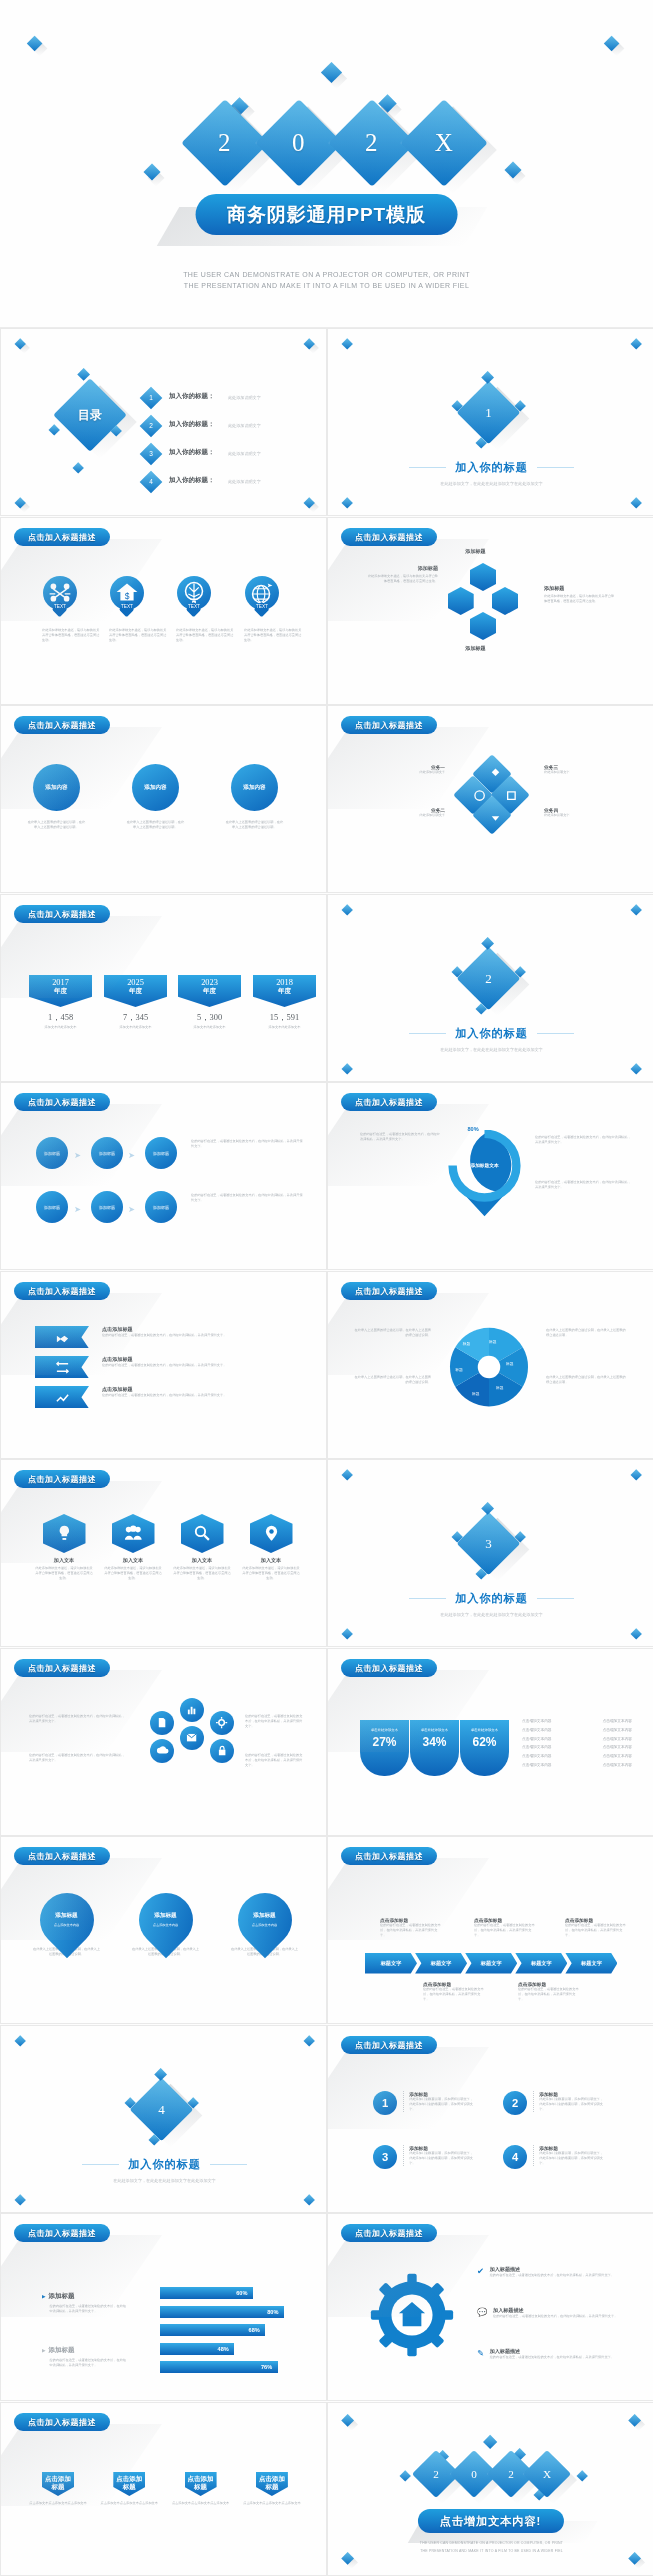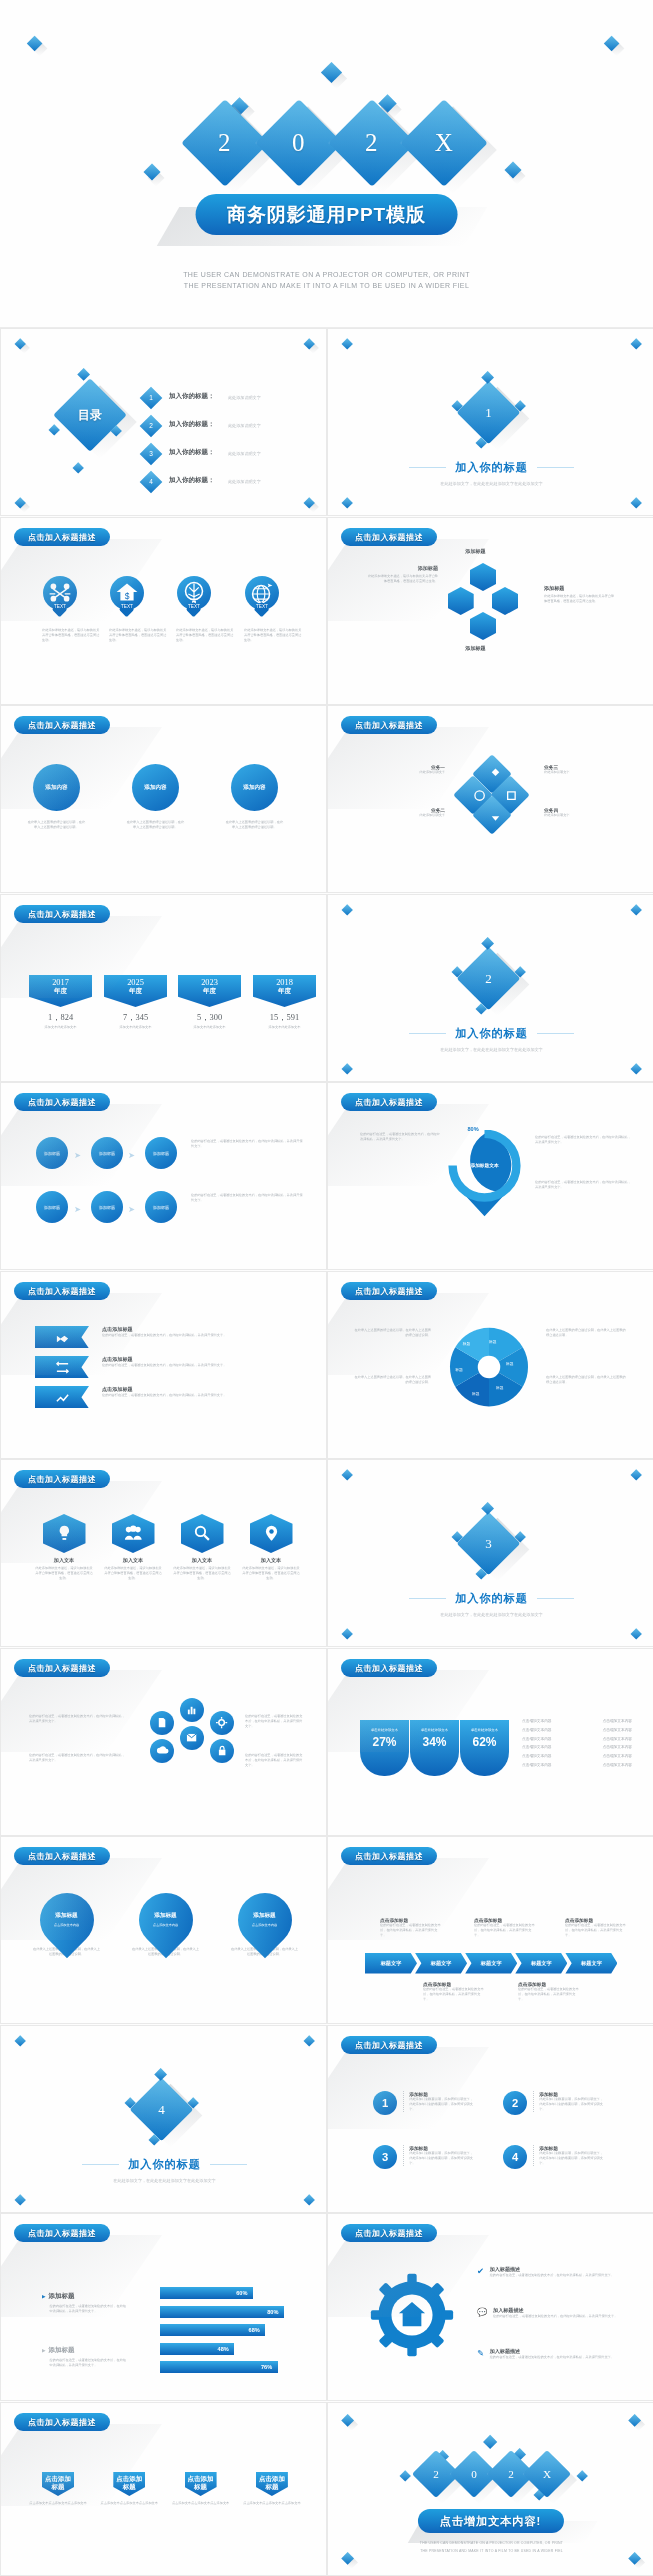--- a/index.html
+++ b/index.html
@@ -397,21 +397,21 @@
   </div>
 
   <div class="slide half" style="left:0;top:894px;">
     <div class="hdr-sh"></div>
     <div class="hdr">点击加入标题描述</div>
     <div style="position:absolute;left:28px;top:80px;">
       <div style="width:63px;height:32px;background:linear-gradient(180deg,#2ea7e4,#0e67bb);clip-path:polygon(0 0,100% 0,100% 68%,50% 100%,0 68%);color:#fff;text-align:center;padding-top:2.8px;">
         <div style="font-size:8.4px;font-family:'Liberation Serif',serif;">2017</div>
         <div style="font-size:6.5px;font-weight:bold;">年度</div>
       </div>
-      <div style="text-align:center;font-size:8.4px;color:#5b6166;margin-top:4.7px;font-family:'Liberation Serif',serif;">1，824</div>
+      <div style="text-align:center;font-size:8.4px;color:#5b6166;margin-top:4.7px;font-family:'Liberation Serif',serif;">1，458</div>
       <div class="tiny3" style="text-align:center;width:63px;margin-top:2.8px;">添加文本此处添加文本</div>
     </div>
     <div style="position:absolute;left:103px;top:80px;">
       <div style="width:63px;height:32px;background:linear-gradient(180deg,#2ea7e4,#0e67bb);clip-path:polygon(0 0,100% 0,100% 68%,50% 100%,0 68%);color:#fff;text-align:center;padding-top:2.8px;">
         <div style="font-size:8.4px;font-family:'Liberation Serif',serif;">2025</div>
         <div style="font-size:6.5px;font-weight:bold;">年度</div>
       </div>
       <div style="text-align:center;font-size:8.4px;color:#5b6166;margin-top:4.7px;font-family:'Liberation Serif',serif;">7，345</div>
       <div class="tiny3" style="text-align:center;width:63px;margin-top:2.8px;">添加文本此处添加文本</div>
     </div>

